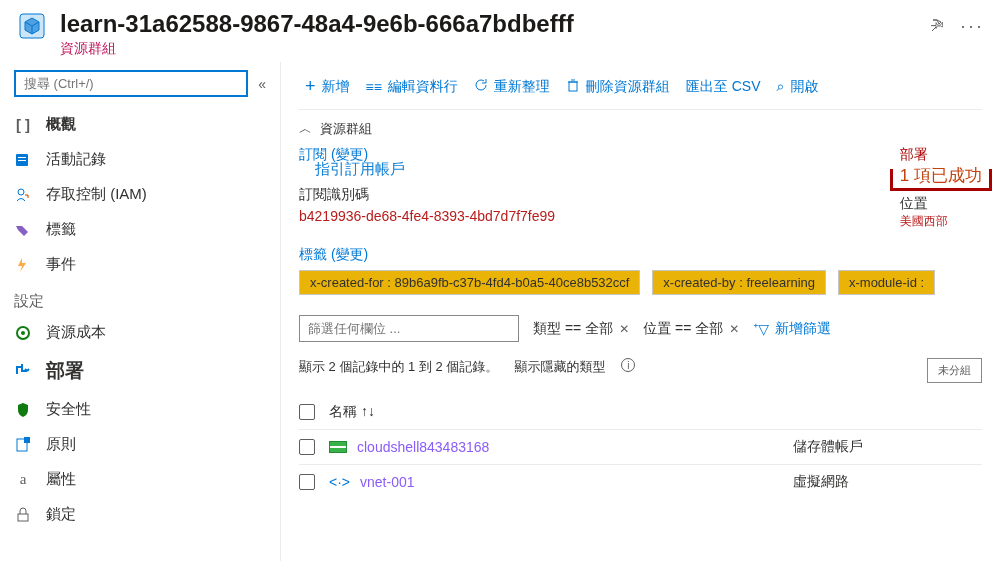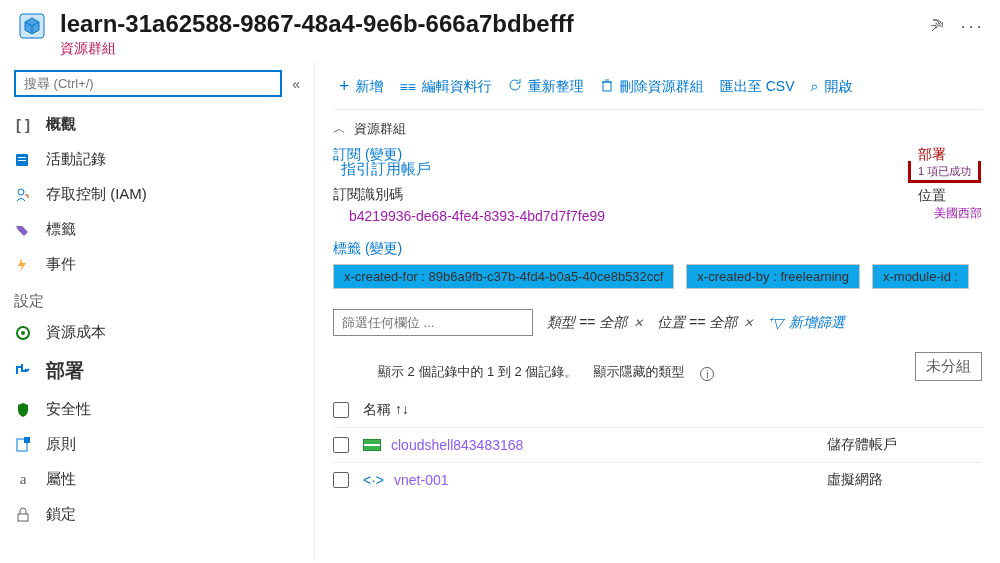--- a/index.html
+++ b/index.html
@@ -6,61 +6,61 @@
 body { background: #fff; color: #323130; font-size: 14px; width: 1000px; height: 563px; overflow: hidden; }
 .header { display: flex; align-items: flex-start; padding: 10px 16px 4px; gap: 12px; }
 .cube-icon { width: 32px; height: 32px; flex-shrink: 0; }
 .title-block { flex: 1; }
 .page-title { font-size: 24px; font-weight: 600; color: #1b1a19; }
 .subtitle { font-size: 14px; color: #be185d; margin-top: 2px; }
 .header-actions { display: flex; gap: 14px; align-items: center; padding-top: 6px; color: #605e5c; }
 .pin-icon, .more-icon { cursor: pointer; }
 
 .body { display: flex; height: calc(563px - 64px); }
-.sidebar { width: 315px; border-right: 1px solid #edebe9; display: flex; flex-direction: column; padding-top: 4px; }
+.sidebar { width: 281px; border-right: 1px solid #edebe9; display: flex; flex-direction: column; padding-top: 4px; }
 .search-row { display: flex; align-items: center; padding: 4px 14px 10px; gap: 10px; }
 .search-input { flex: 1; border: 2px solid #0078d4; padding: 4px 8px; font-size: 13px; color: #605e5c; outline: none; }
 .collapse-icon { color: #605e5c; font-size: 14px; cursor: pointer; }
 .side-item { display: flex; align-items: center; gap: 14px; padding: 8px 14px; color: #323130; cursor: pointer; font-size: 15px; }
 .side-item.active { font-weight: 600; }
 .side-section { padding: 10px 14px 4px; color: #605e5c; font-size: 15px; }
 .ico { width: 18px; height: 18px; display: inline-flex; align-items: center; justify-content: center; flex-shrink: 0; }
 
 .main { flex: 1; padding: 0 18px; overflow: hidden; }
 .toolbar { display: flex; align-items: center; gap: 4px; padding: 10px 0 8px; color: #0078d4; font-size: 14px; border-bottom: 1px solid #edebe9; }
 .toolbar .tbtn { display: flex; align-items: center; gap: 6px; padding: 4px 6px; cursor: pointer; white-space: nowrap; }
 .toolbar .plus { font-size: 18px; font-weight: 300; }
 
 .essentials-toggle { display: flex; align-items: center; gap: 8px; padding: 10px 0 6px; color: #323130; font-size: 13px; cursor: pointer; }
 .ess-grid { display: flex; gap: 40px; padding: 2px 0 10px; }
 .ess-col { display: flex; flex-direction: column; gap: 4px; }
 .ess-label { font-size: 14px; color: #323130; }
 .ess-link { color: #0078d4; font-size: 14px; }
 .ess-link.overlap { position: relative; }
-.ess-overlap2 { position: absolute; top: 14px; left: 8px; color: #0078d4; opacity: .95; font-size: 15px; }
-.ess-val { color: #a21caf; font-size: 14px; margin-left: 16px; }
+.ess-overlap2 { position: absolute; top: 14px; left: 16px; color: #0078d4; opacity: .95; font-size: 15px; }
+.ess-val { color: #b91c1c; font-size: 14px; }
 .deploy-col { margin-left: auto; position: relative; }
 .deploy-label { color: #a80000; font-size: 14px; }
-.deploy-link { color: #701a75; font-size: 11px; }
+.deploy-link { color: #c2410c; font-size: 17px; }
 .red-underline { position: absolute; left: -10px; right: -10px; bottom: -4px; height: 3px; background: #a80000; }
 .red-side { position: absolute; bottom: -4px; width: 3px; height: 22px; background: #a80000; }
 
 .tags-row { padding: 6px 0; }
 .tags-label { color: #0078d4; font-size: 14px; margin-bottom: 6px; display: inline-block; }
-.tag-pill { display: inline-block; border: 1px solid #c8c6c4; background: #0ea5e9; padding: 4px 10px; margin-right: 8px; font-size: 13px; color: #323130; white-space: nowrap; }
+.tag-pill { display: inline-block; border: 1px solid #c8c6c4; background: #eab308; padding: 4px 10px; margin-right: 8px; font-size: 13px; color: #323130; white-space: nowrap; }
 
 .filter-row { display: flex; align-items: center; gap: 14px; padding: 14px 0 8px; }
-.filter-input { border: 1px solid #8a8886; padding: 5px 8px; width: 200px; font-size: 13px; }
-.filter-pill { display: inline-flex; align-items: center; gap: 6px; font-size: 14px; color: #323130; font-style: italic; }
+.filter-input { border: 1px solid #8a8886; padding: 5px 8px; width: 220px; font-size: 13px; }
+.filter-pill { display: inline-flex; align-items: center; gap: 6px; font-size: 14px; color: #323130; }
 .filter-pill .x { color: #605e5c; font-size: 12px; }
 .add-filter { color: #0078d4; display: inline-flex; align-items: center; gap: 6px; }
 
-.records-row { display: flex; align-items: flex-end; gap: 16px; padding: 8px 0; font-size: 13px; color: #323130; margin-left: 45px; }
+.records-row { display: flex; align-items: flex-start; gap: 16px; padding: 8px 0; font-size: 13px; color: #323130; }
 .info-ico { color: #605e5c; border: 1px solid #605e5c; border-radius: 50%; width: 14px; height: 14px; display: inline-flex; align-items: center; justify-content: center; font-size: 10px; }
-.group-box { margin-left: auto; border: 1px solid #8a8886; padding: 4px 10px; font-size: 15px; color: #605e5c; }
+.group-box { margin-left: auto; border: 1px solid #8a8886; padding: 4px 10px; font-size: 11px; color: #605e5c; }
 
 .table { padding-top: 4px; }
 .trow { display: flex; align-items: center; gap: 14px; padding: 8px 0; border-top: 1px solid #edebe9; }
 .trow.head { border-top: none; color: #323130; font-size: 14px; text-align: right; }
 .cbox { width: 16px; height: 16px; border: 1px solid #605e5c; border-radius: 2px; }
 .tname { flex: 0 0 450px; display: flex; align-items: center; gap: 10px; }
 .ttype { flex: 1; color: #323130; }
 .res-link { color: #8b5cf6; }
 .storage-ico { display:inline-block; width:18px; height:12px; background: linear-gradient(#3ab24a 0 4px, #fff 4px 6px, #3ab24a 6px 10px); border:1px solid #258a34;}
 </style>

